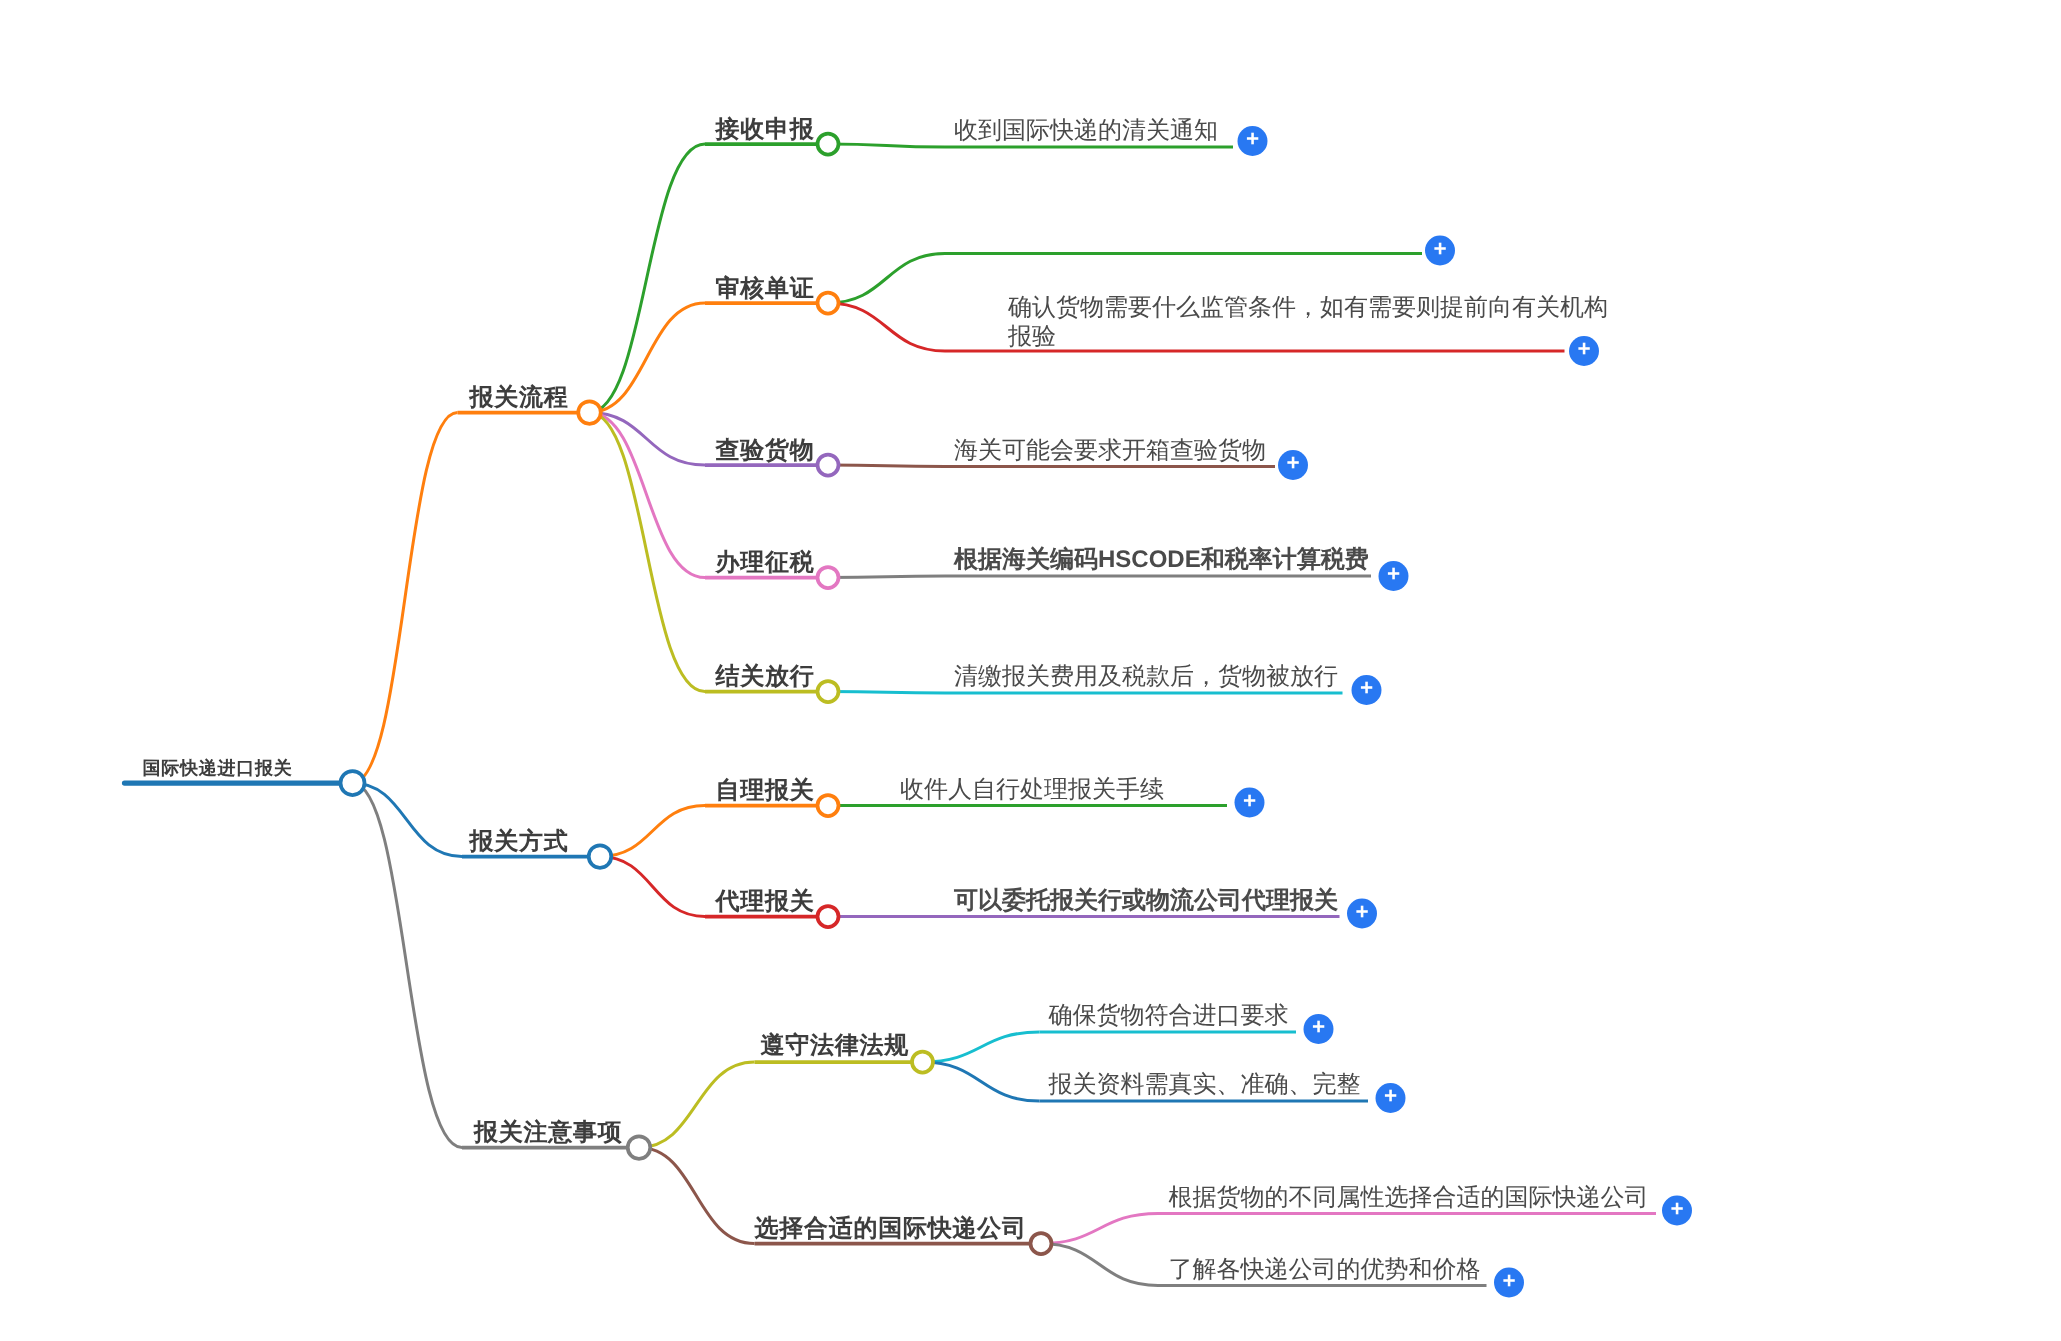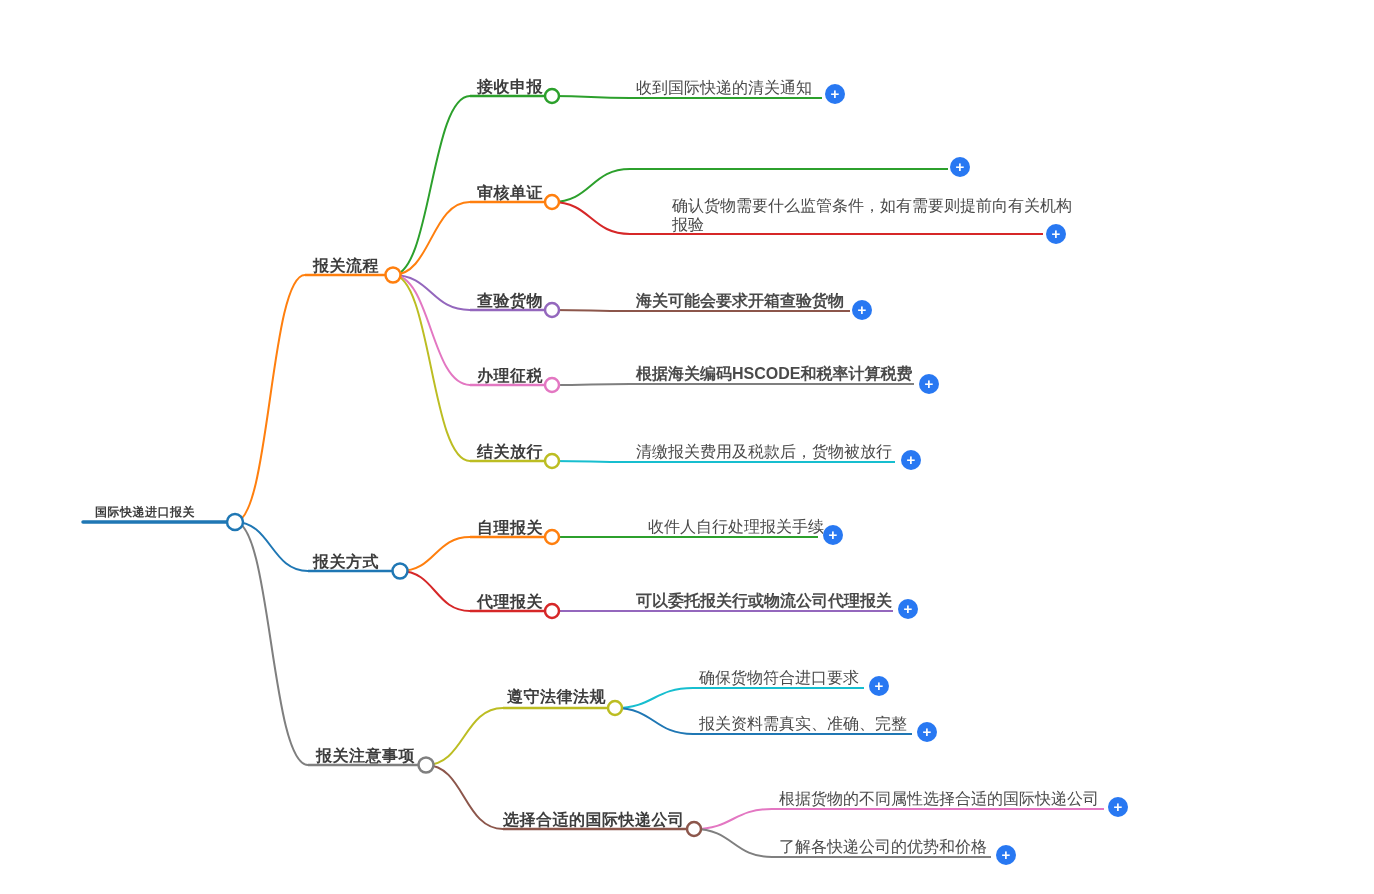--- a/index.html
+++ b/index.html
@@ -112,24 +112,24 @@
   <div class="node-title" style="left:477px;top:291px;">查验货物</div>
   <div class="node-title" style="left:477px;top:366px;">办理征税</div>
   <div class="node-title" style="left:477px;top:442px;">结关放行</div>
   <div class="node-title" style="left:477px;top:518px;">自理报关</div>
   <div class="node-title" style="left:477px;top:592px;">代理报关</div>
   <div class="node-title" style="left:507px;top:689px;font-family:Liberation Mono, monospace;">遵守法律法规</div>
   <div class="node-title" style="left:503px;top:810px;">选择合适的国际快递公司</div>
 
   <div class="leaf-text" style="left:636px;top:78px;">收到国际快递的清关通知</div>
   <div class="leaf-text wrap" style="left:672px;top:196px;">确认货物需要什么监管条件，如有需要则提前向有关机构报验</div>
-  <div class="leaf-text" style="left:636px;top:291px;font-weight:bold;">海关可能会要求开箱查验货物</div>
+  <div class="leaf-text" style="left:636px;top:291px;">海关可能会要求开箱查验货物</div>
   <div class="leaf-text" style="left:636px;top:364px;font-weight:bold;">根据海关编码HSCODE和税率计算税费</div>
   <div class="leaf-text" style="left:636px;top:442px;">清缴报关费用及税款后，货物被放行</div>
-  <div class="leaf-text" style="left:648px;top:517px;text-align:center;">收件人自行处理报关手续</div>
+  <div class="leaf-text" style="left:600px;top:517px;text-align:center;">收件人自行处理报关手续</div>
   <div class="leaf-text" style="left:636px;top:591px;font-weight:bold;">可以委托报关行或物流公司代理报关</div>
   <div class="leaf-text" style="left:699px;top:668px;">确保货物符合进口要求</div>
   <div class="leaf-text" style="left:699px;top:714px;">报关资料需真实、准确、完整</div>
   <div class="leaf-text" style="left:779px;top:789px;">根据货物的不同属性选择合适的国际快递公司</div>
   <div class="leaf-text" style="left:779px;top:837px;">了解各快递公司的优势和价格</div>
 
   <div class="plus-btn" style="left:825px;top:84px;">
       <span>+</span>
     </div>
   <div class="plus-btn" style="left:950px;top:157px;">

